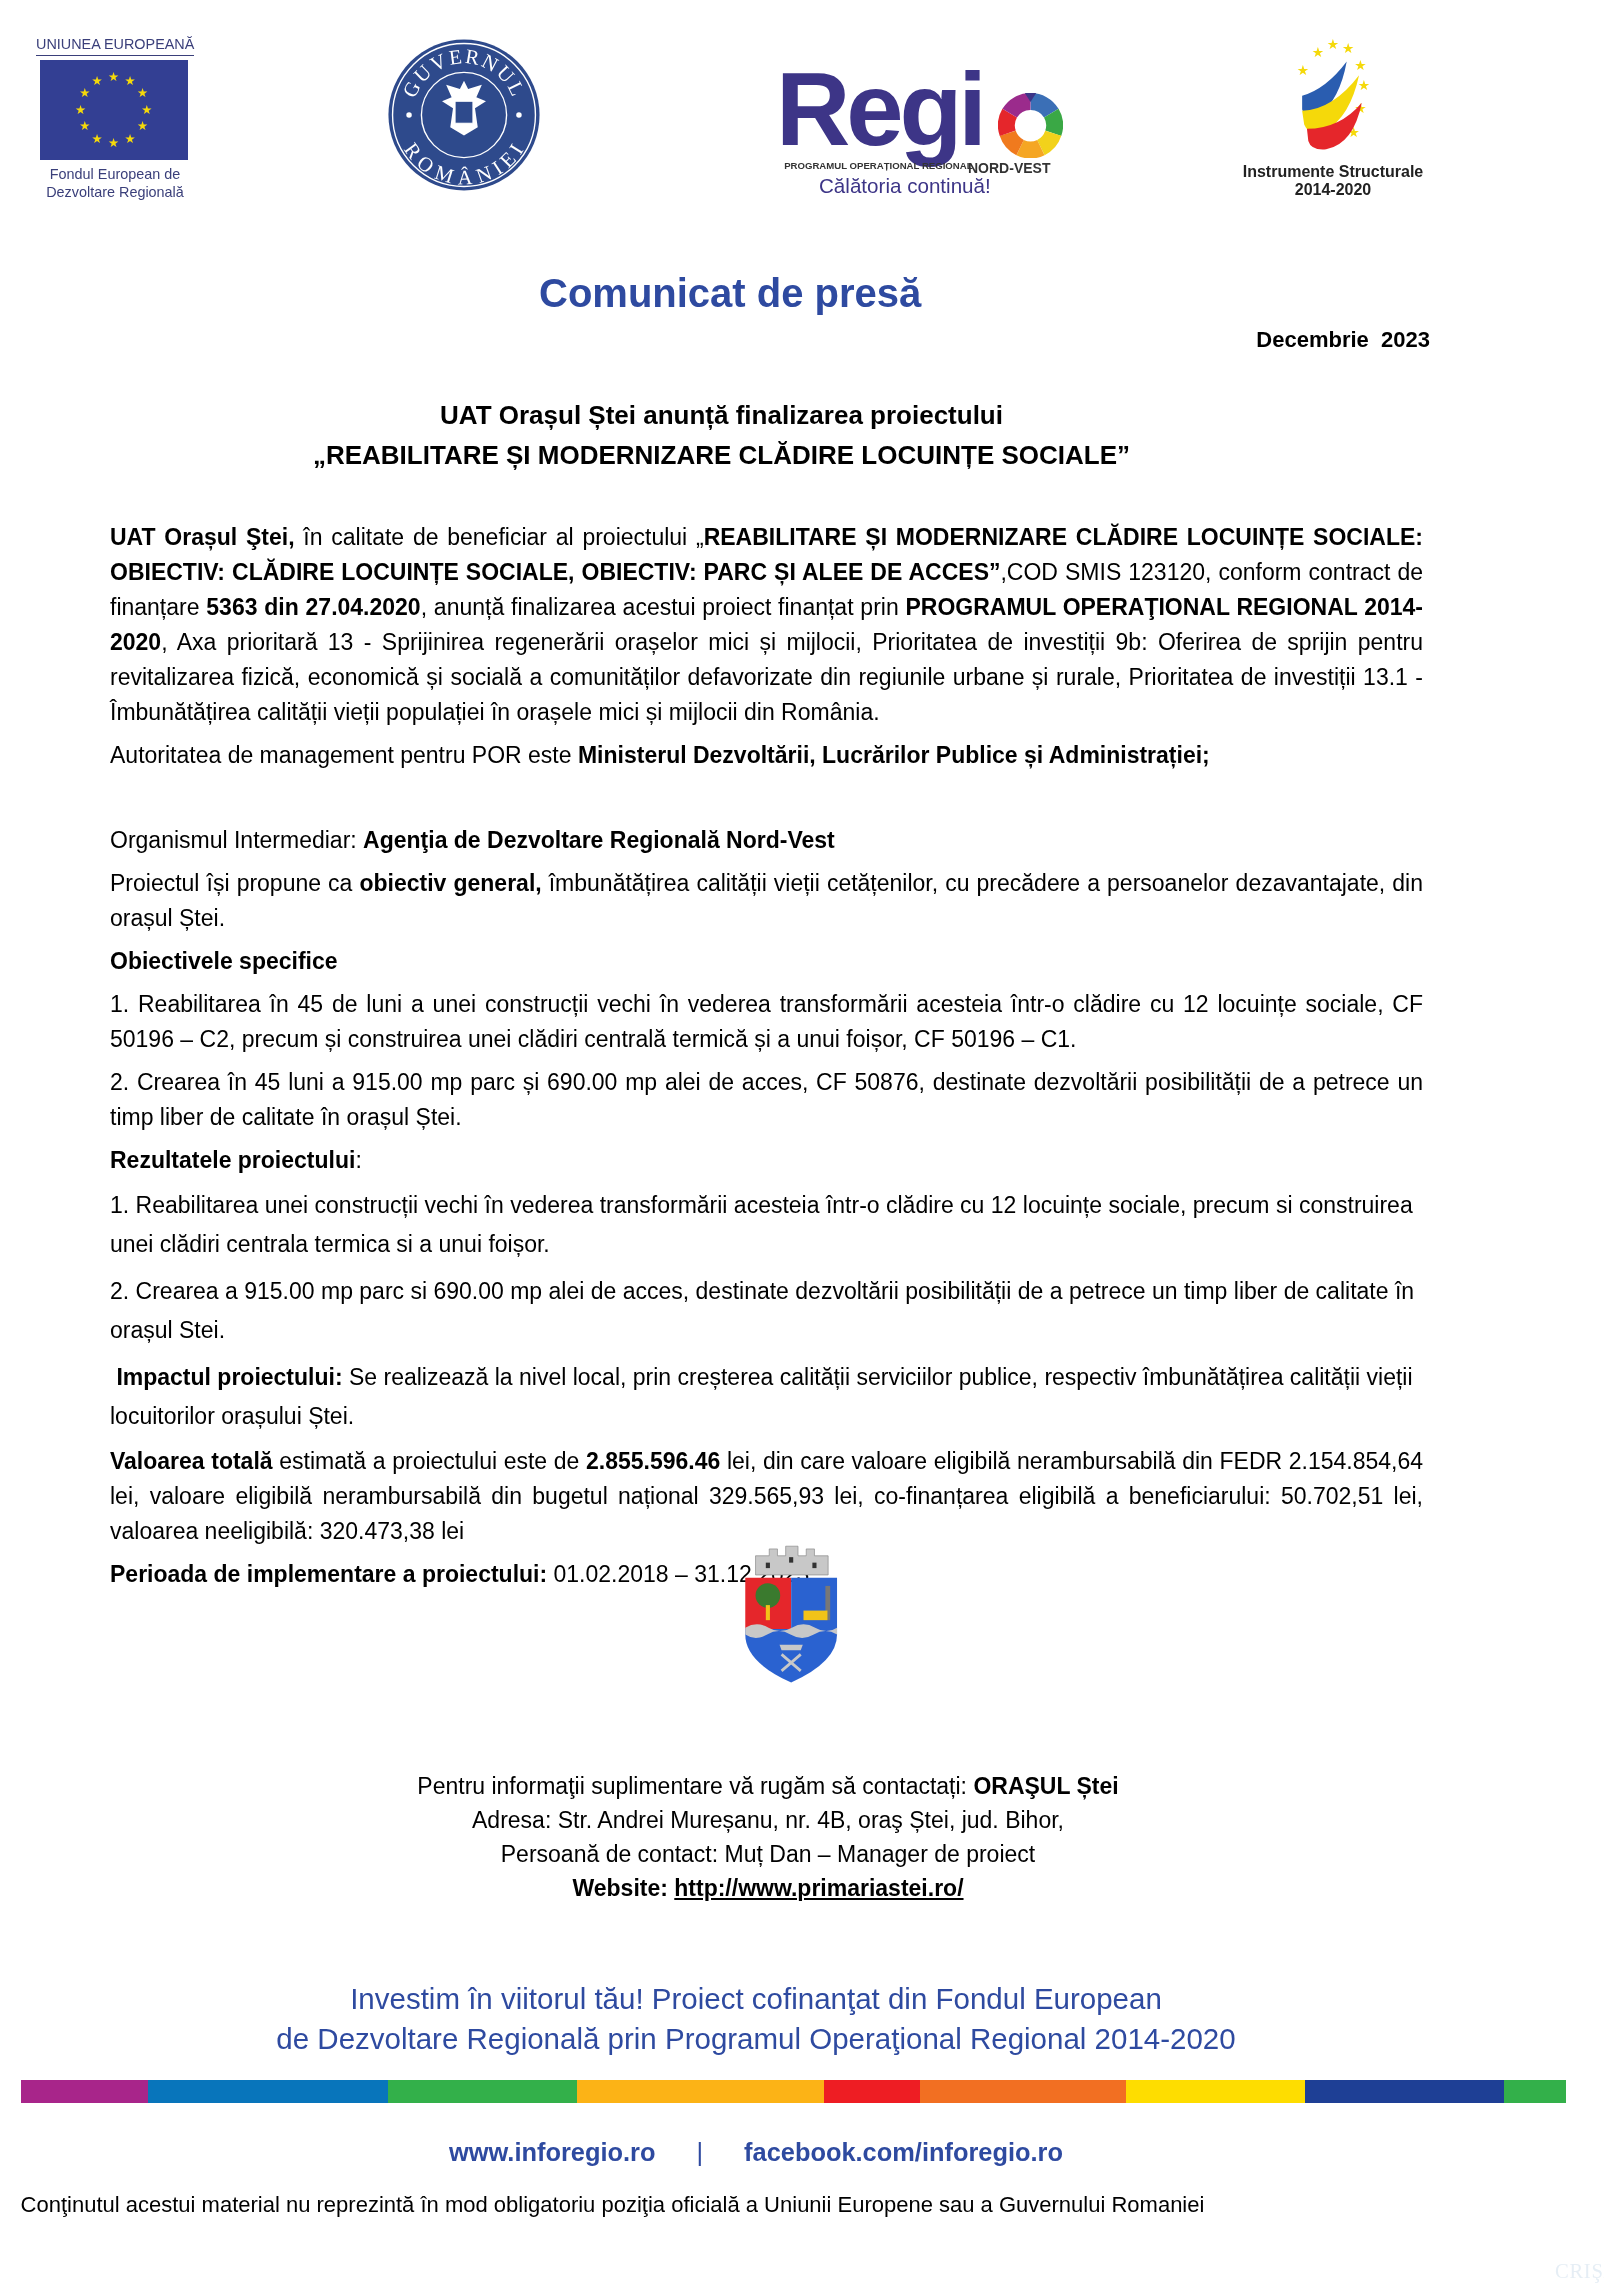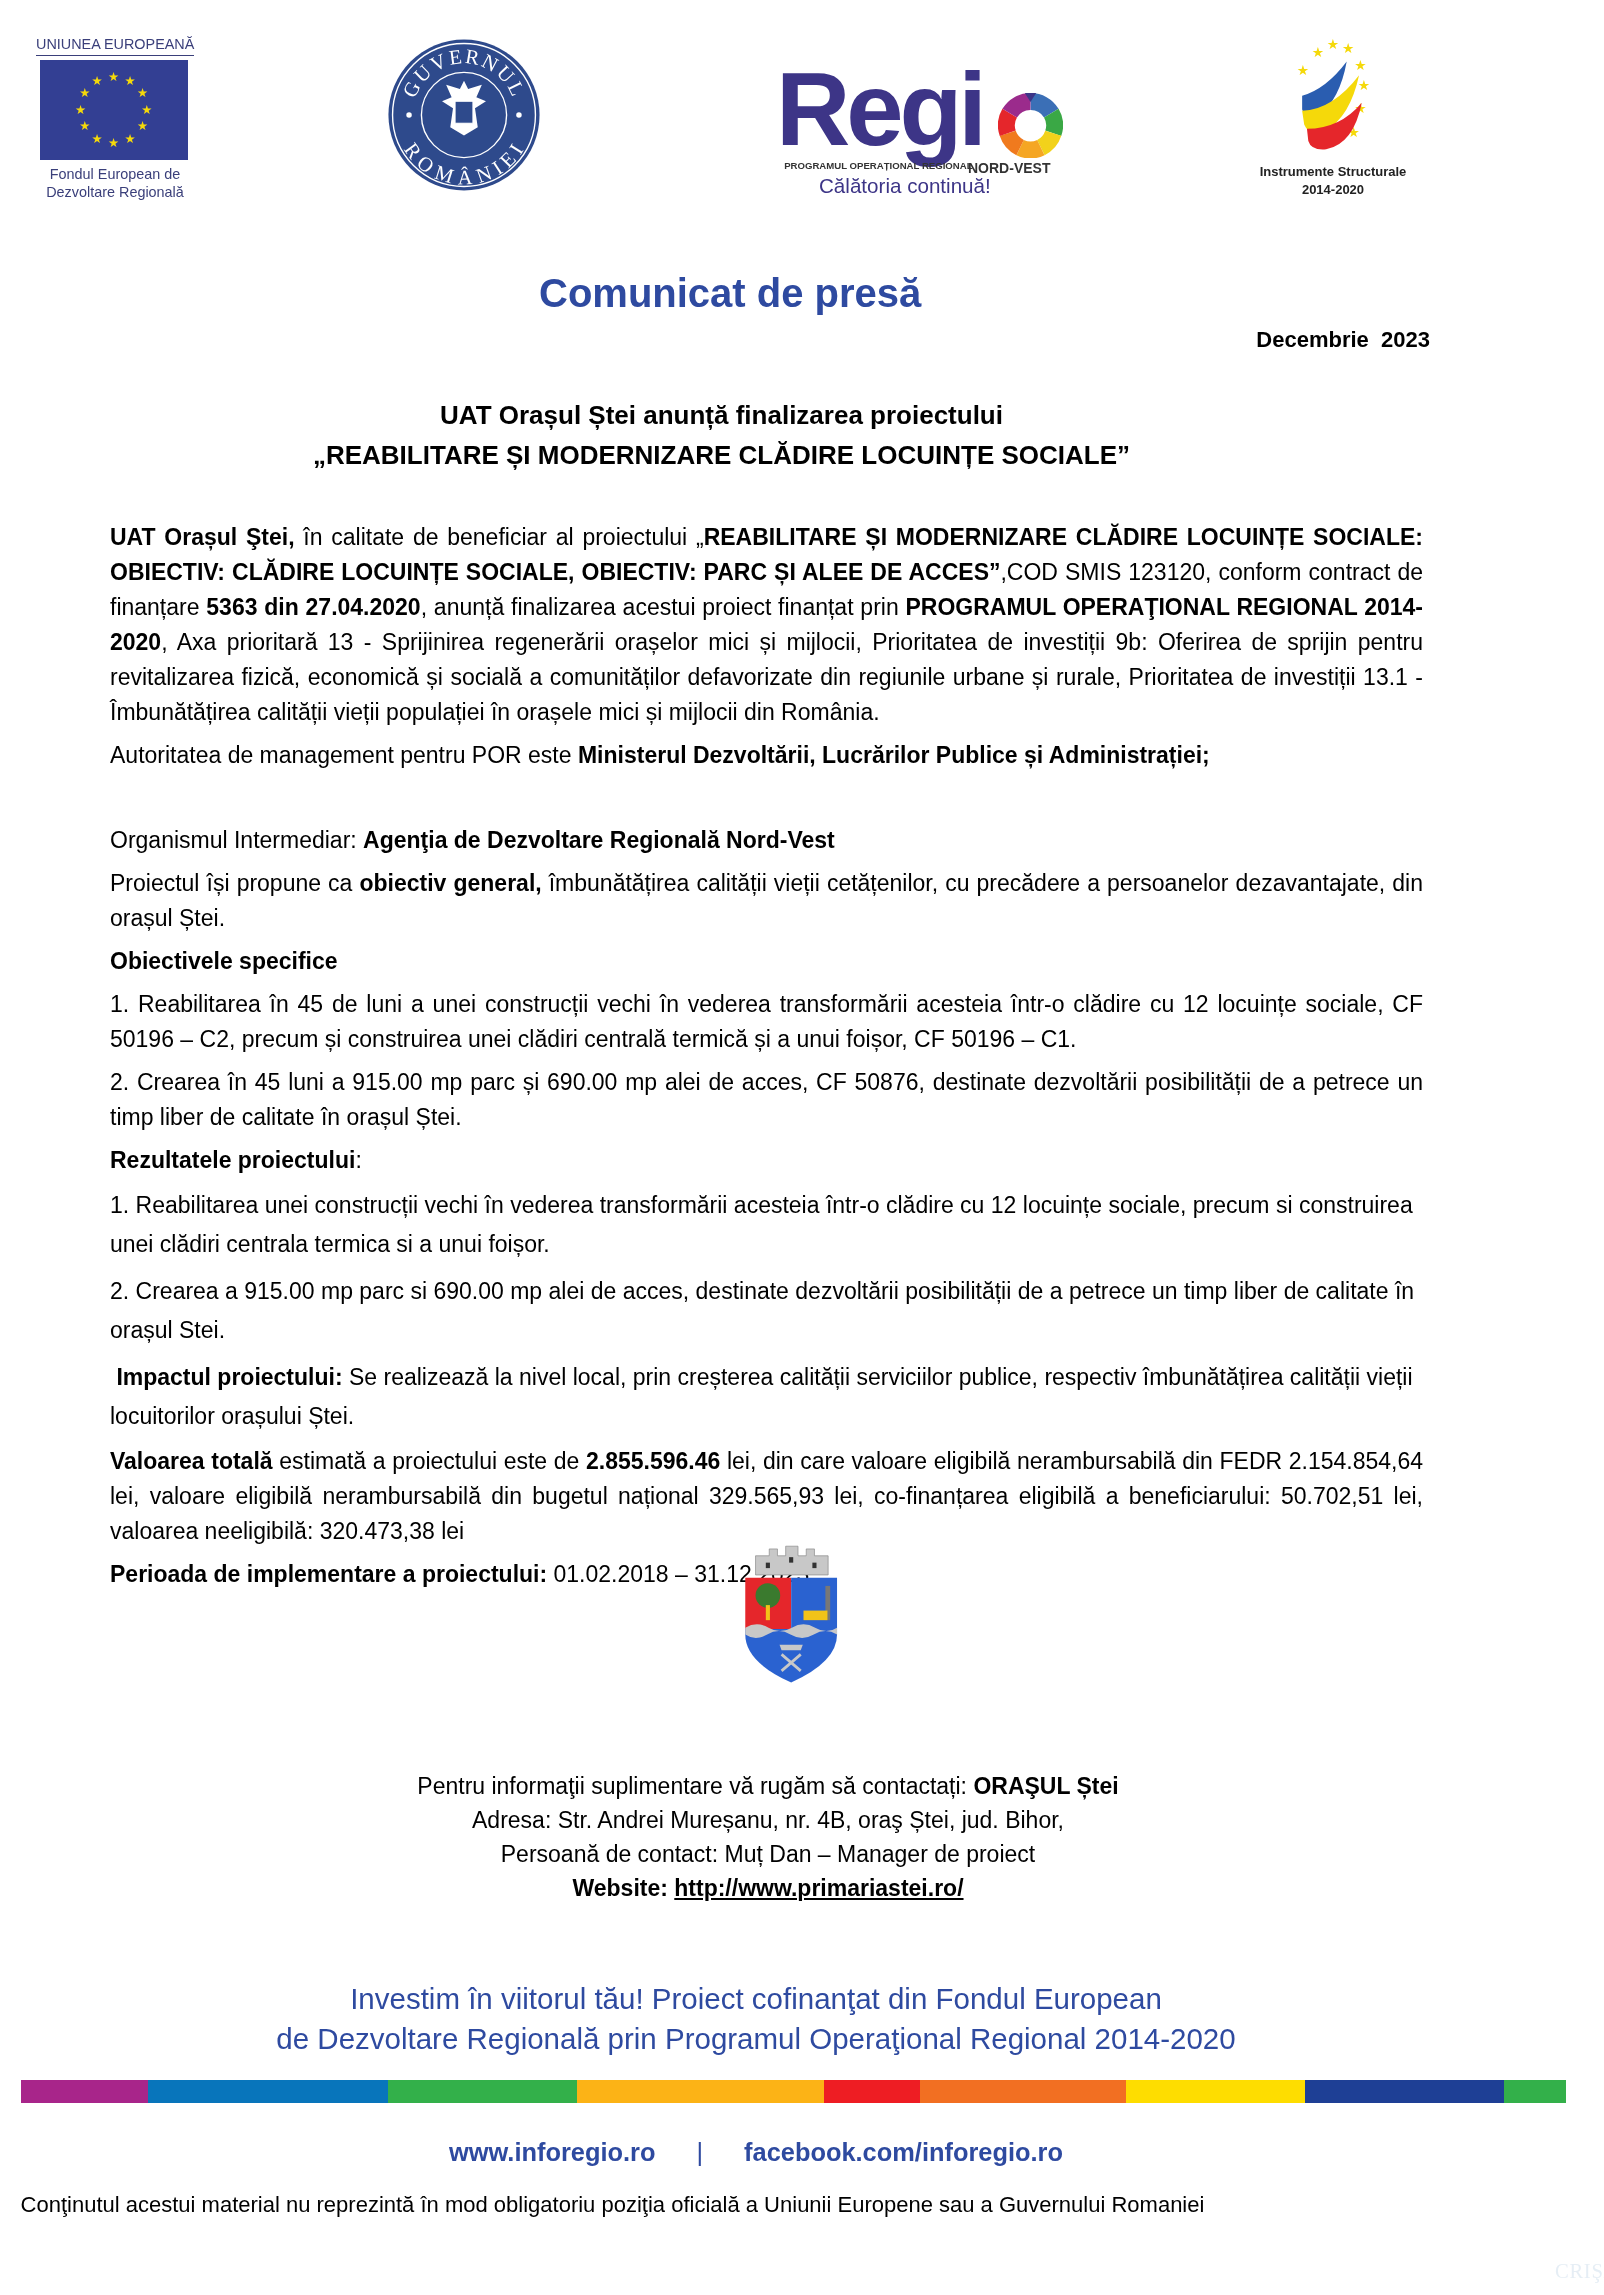--- a/index.html
+++ b/index.html
@@ -13,21 +13,21 @@
   .eu-flag { margin-top:4.1px; width:148px; height:100px; background:#333f93; margin-left:4.1px; position:relative; }
   .eu-bottom { font-size:14.4px; color:#3a3f7a; text-align:center; line-height:18px; margin-top:5.5px; white-space:nowrap; }
 
   .gov-logo { left:385px; top:36px; width:158px; height:158px; }
   .regio-logo { left:776px; top:65px; width:323px; height:134px; }
   .regio-word { font-size:103px; font-weight:bold; color:#3d3587; line-height:89px; letter-spacing:-4.1px; }
   .regio-sub1 { position:absolute; left:8.2px; top:95px; font-size:9.6px; font-weight:bold; color:#333; }
   .regio-sub2 { position:absolute; left:192px; top:95px; font-size:14px; font-weight:bold; color:#333; }
   .regio-tag { position:absolute; left:43px; top:109px; font-size:20.6px; color:#3d3587; }
   .is-logo { left:1237px; top:34px; width:192px; height:165px; }
-  .is-text { position:absolute; left:0; top:129px; width:192px; text-align:center; font-size:13px; font-weight:bold; color:#222; line-height:18px; }
+  .is-text { position:absolute; left:0; top:129px; width:192px; text-align:center; font-size:16px; font-weight:bold; color:#222; line-height:18px; }
 
   
   .title { left:539px; top:271px; font-size:40px; font-weight:bold; color:#2e4aa0; font-family:"Liberation Sans Narrow","Liberation Sans", sans-serif; }
   .date { right:174px; top:327px; font-size:22px; font-weight:bold; }
   .subtitle { left:0; width:1443px; top:395px; text-align:center; font-size:26px; font-weight:bold; line-height:40px; }
 
   
   .body { left:102px; top:512px; width:1329px; font-size:23px; line-height:35px; }
   .body p { margin:8px; text-align:justify; }
   .body .gap { height:34px; }

